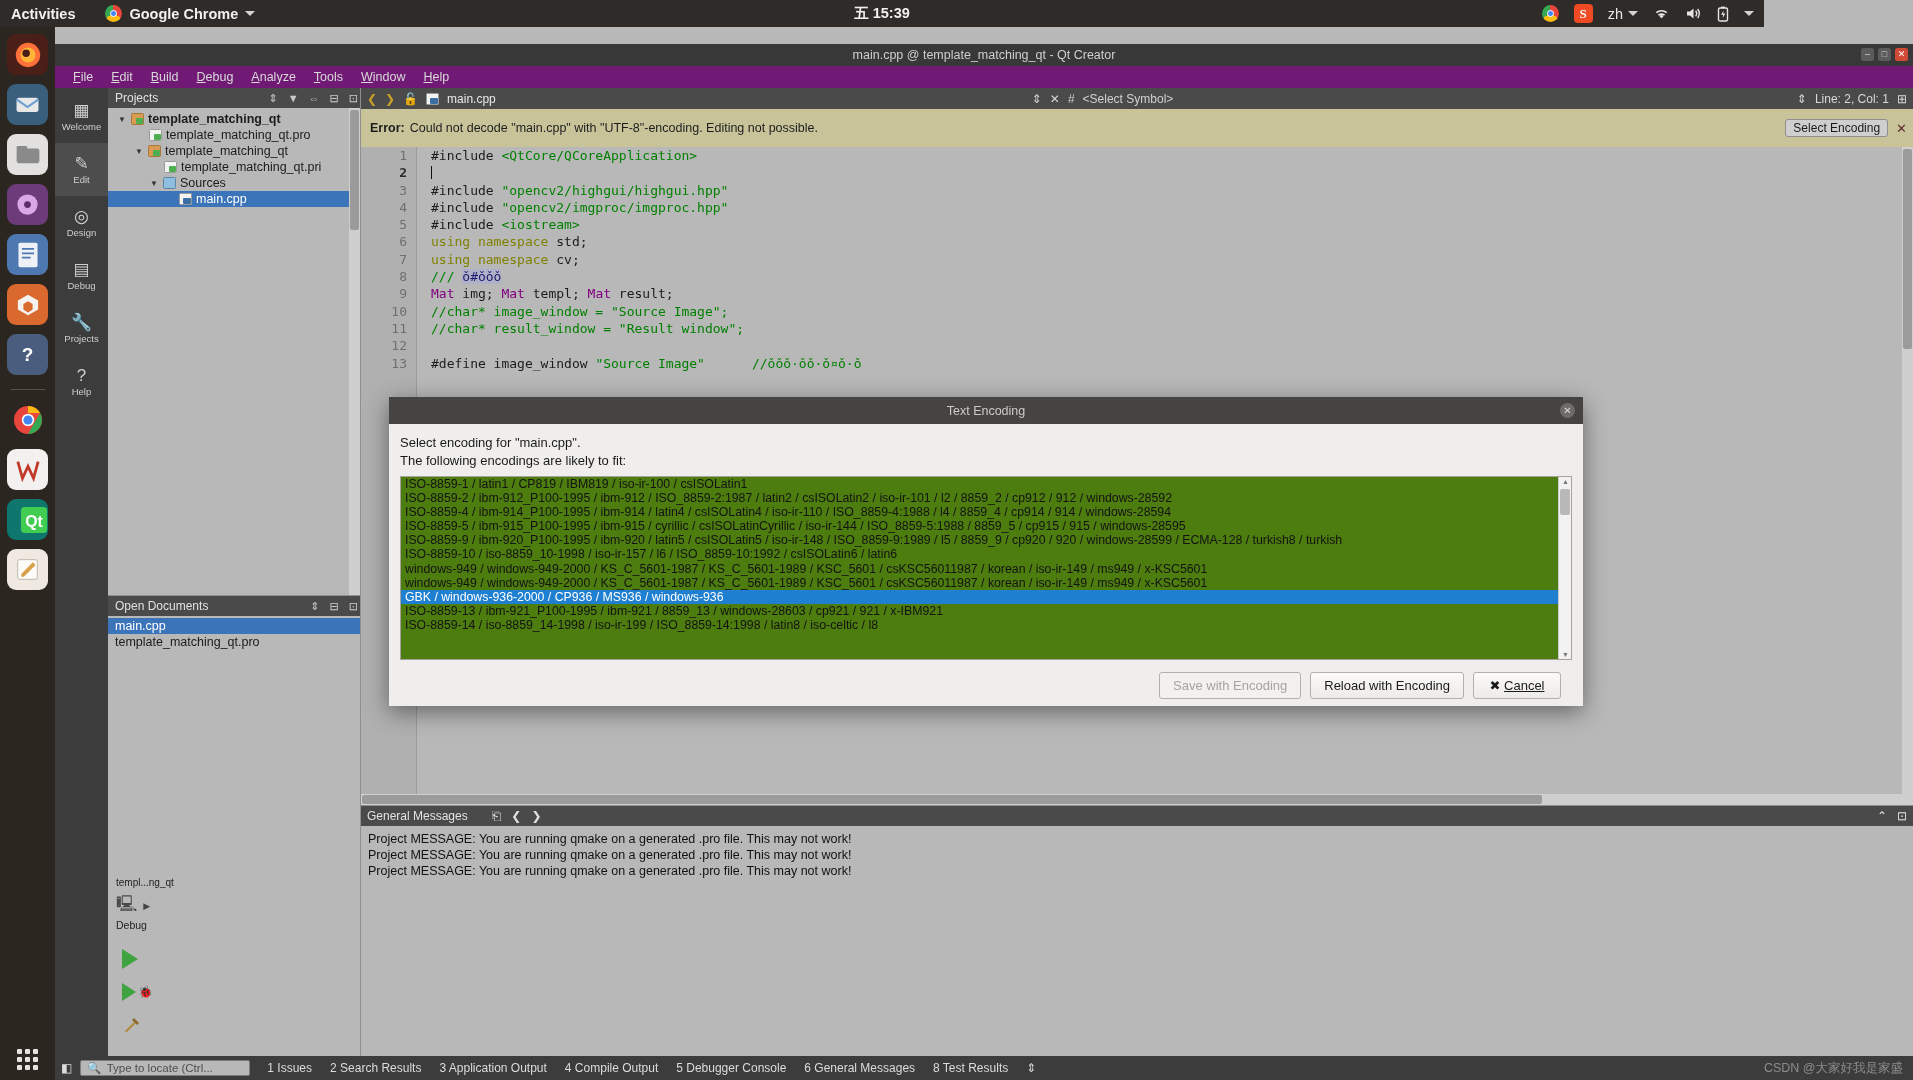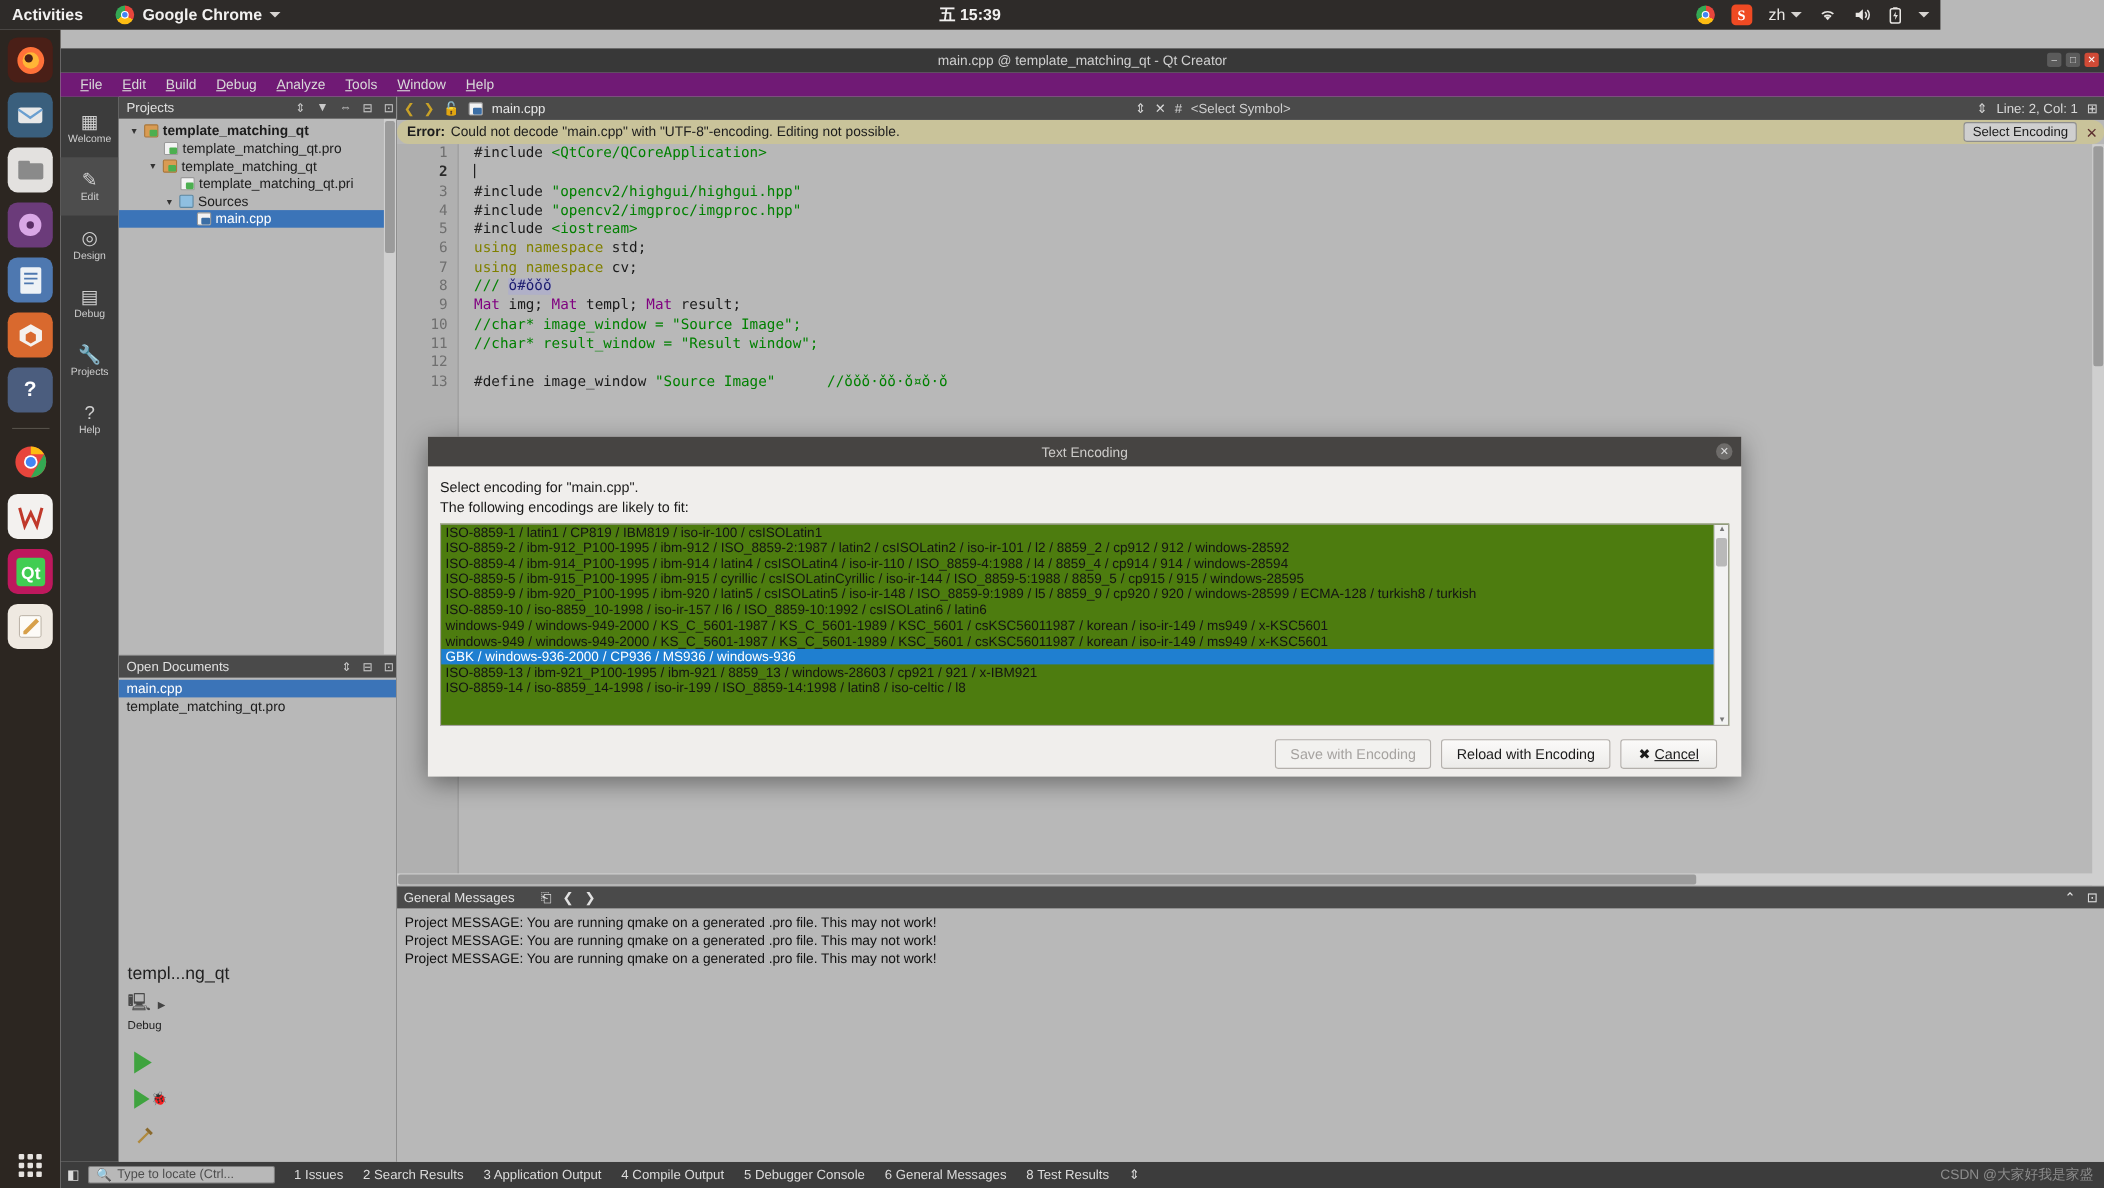--- a/index.html
+++ b/index.html
@@ -92,21 +92,21 @@
   .tri.sm{border-top-width:9px;border-bottom-width:9px;border-left-width:14px;}
 
   
   .editarea{flex:1;display:flex;flex-direction:column;background:#b8b8b8;min-width:0;}
   .edtabbar{height:21px;background:#4a4a4a;color:#d8d8d8;display:flex;align-items:center;font-size:12px;gap:8px;padding:0 6px;}
   .edtabbar .nav{color:#c9a227;}
   .edtabbar .fname{color:#e8e8e8;}
   .edtabbar .sym{color:#d0d0d0;}
   .edtabbar .flex{flex:1;}
   .edtabbar .pos{color:#d8d8d8;}
-  .errbar{height:22px;background:#c9c39a;color:#1d1d1d;font-size:12.5px;display:flex;align-items:center;padding-left:9px;border-radius:11px;}
+  .errbar{height:38px;background:#c9c39a;color:#1d1d1d;font-size:12.5px;display:flex;align-items:center;padding-left:9px;}
   .errbar .right{margin-left:auto;display:flex;align-items:center;gap:8px;padding-right:6px;}
   .enc-btn{background:#cfcfcf;border:1px solid #8f8f8f;border-radius:3px;padding:1px 7px;font-size:12px;color:#1a1a1a;}
 
   .code-wrap{flex:1;background:#b8b8b8;display:flex;position:relative;overflow:hidden;font-family:"DejaVu Sans Mono",monospace;font-size:13px;}
   .gutter{width:56px;background:#b0b0b0;color:#6f6f6f;text-align:right;padding-right:9px;box-sizing:border-box;
     border-right:1px solid #9c9c9c;}
   .gline{height:17.3px;line-height:17.3px;}
   .gline.cur{color:#2a2a2a;font-weight:700;}
   .code{flex:1;padding-left:14px;color:#1b1b1b;}
   .cline{height:17.3px;line-height:17.3px;white-space:pre;}
@@ -242,21 +242,21 @@
           <path d="M28.1 9A14 14 0 0 1 16 30l6-10.5z" fill="#34a853"></path>
           <circle cx="16" cy="16" r="6.2" fill="#fff"></circle>
           <circle cx="16" cy="16" r="4.6" fill="#4285f4"></circle>
         </svg>
     </div>
     <div class="dock-ico" style="background:#f3f1ef;">
       <svg width="26" height="24" viewBox="0 0 28 26">
           <path d="M3 4l5 18 6-13 6 13 5-18" stroke="#c0392b" stroke-width="3" fill="none"></path>
         </svg>
     </div>
-    <div class="dock-ico" style="background:#be185d;">
+    <div class="dock-ico" style="background:#0f766e;justify-content:flex-end;">
       <svg width="28" height="28" viewBox="0 0 30 30">
           <rect x="1" y="1" width="28" height="28" rx="4" fill="#41cd52"></rect>
           <text x="15" y="22" font-size="17" font-family="Liberation Sans" fill="#ffffff" text-anchor="middle" font-weight="bold">Qt</text>
         </svg>
     </div>
     <div class="dock-ico" style="background:#efe9e1;">
       <svg width="25" height="25" viewBox="0 0 28 28">
           <rect x="3" y="3" width="22" height="22" rx="2" fill="#fdfbf7" stroke="#b9b0a4"></rect>
           <path d="M7 19l13-13 3 3-13 13H7z" fill="#d7a04a"></path>
         </svg>
@@ -381,21 +381,21 @@
             <div class="odrow sel">
               <span>main.cpp</span>
             </div>
             <div class="odrow">
               <span>template_matching_qt.pro</span>
             </div>
           </div>
         </div>
 
         <div class="sidebot">
-          <div style="font-size:16px;color:#1f1f1f;margin-left:2px;">templ...ng_qt</div>
+          <div style="font-size:10px;color:#1f1f1f;margin-left:2px;">templ...ng_qt</div>
           <div class="kitrow">
             <span class="kitglyph">🖳</span>
             <span style="font-size:9px;color:#444;">▶</span>
           </div>
           <div style="font-size:10.5px;color:#1f1f1f;margin-left:2px;">Debug</div>
           <div class="runbtns">
             <div class="tri"></div>
             <div style="display:flex;align-items:center;gap:2px;">
               <div class="tri sm"></div>
                 <span style="color:#3fa33f;font-size:12px;">🐞</span>

